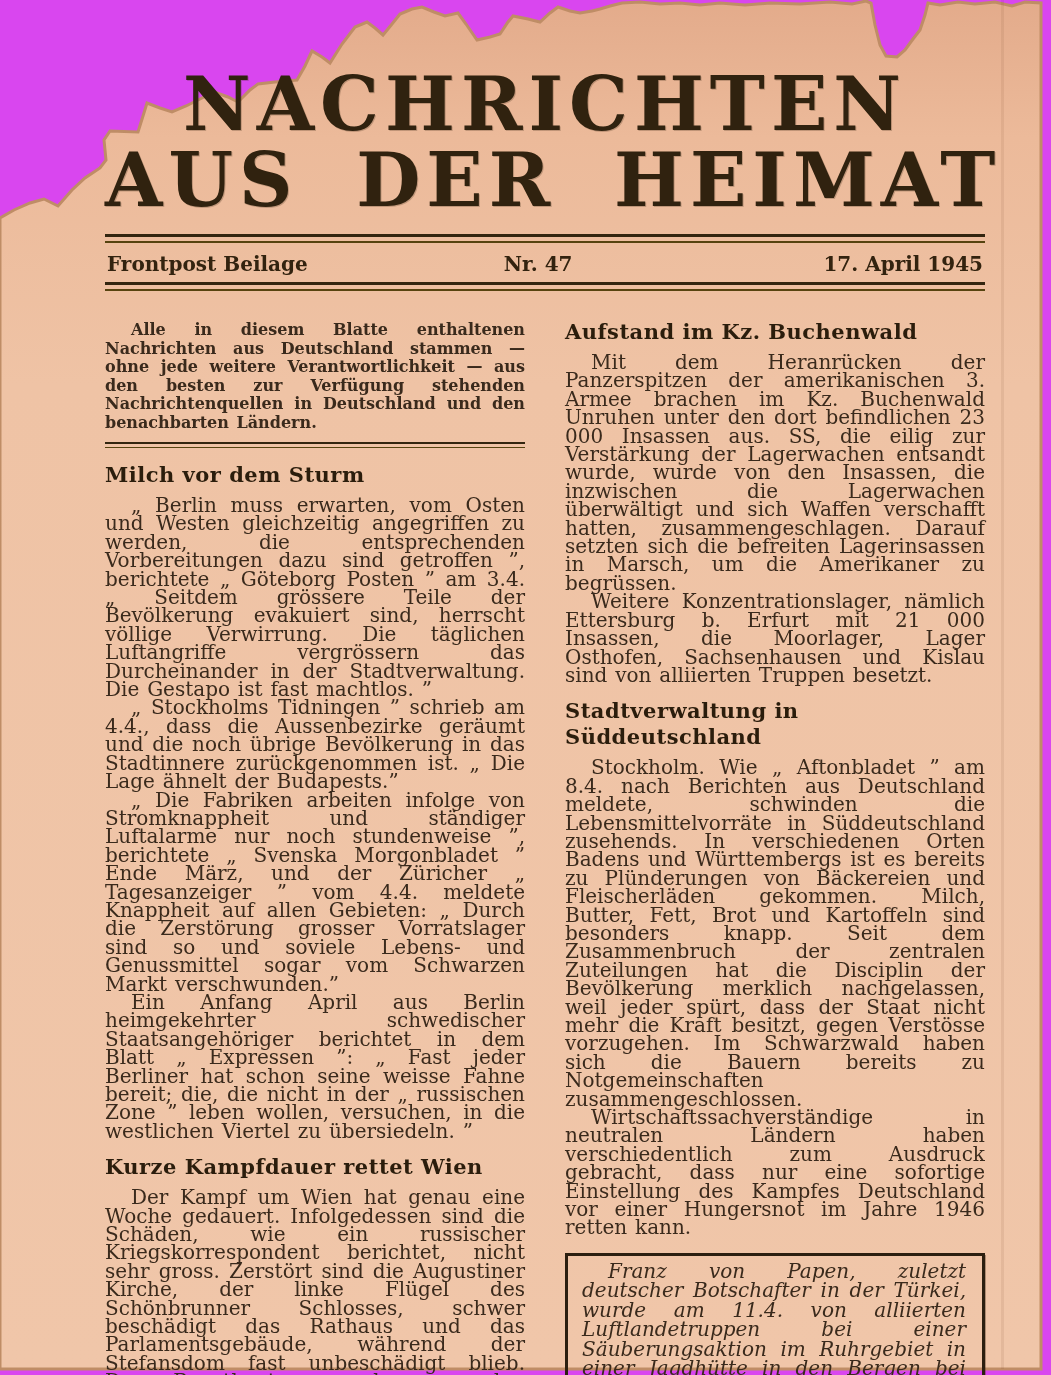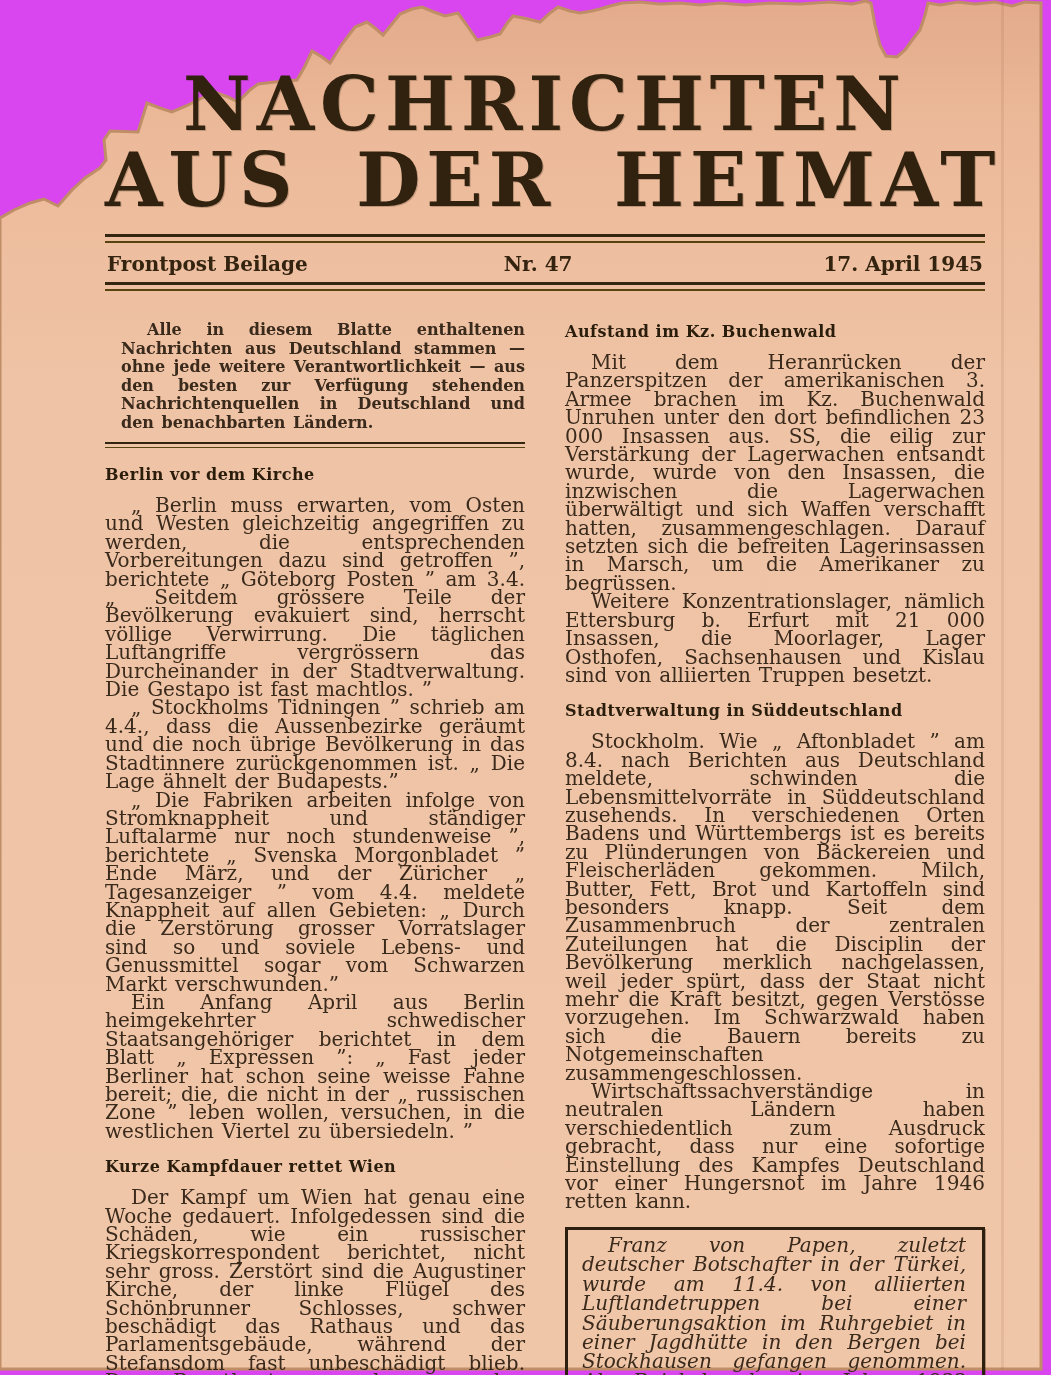--- a/index.html
+++ b/index.html
@@ -88,25 +88,25 @@
     margin-top:26px;
     align-items:flex-start;
   }
   .col{width:420px;}
   .intro{
     font-weight:bold;
     font-size:16px;
     line-height:18.5px;
     text-align:justify;
     text-indent:26px;
-    margin:4px 0 0 16px;
+    margin:4px 0 0 0;
     word-spacing:2px;
   }
   h2.headline{
-    font-size:16px;
+    font-size:21px;
     line-height:26px;
     font-weight:bold;
     color:#2b1d0c;
     margin:14px 0 8px 0;
     letter-spacing:0.5px;
   }
   .body-par{
     font-size:20px;
     line-height:18.4px;
     text-align:justify;
@@ -177,21 +177,21 @@
 
     <div class="double-rule below-date"></div>
 
     <div class="columns">
 
       <div class="col">
         <p class="intro">Alle in diesem Blatte enthaltenen Nachrichten aus Deutschland stammen — ohne jede weitere Verantwortlichkeit — aus den besten zur Verfügung stehenden Nachrichtenquellen in Deutschland und den benachbarten Ländern.</p>
         <div class="thin-double-rule"></div>
 
         <section>
-          <h2 class="headline">Berlin vor dem Kirche</h2>
+          <h2 class="headline">Milch vor dem Sturm</h2>
           <p class="body-par">„ Berlin muss erwarten, vom Osten und Westen gleichzeitig angegriffen zu werden, die entsprechenden Vorbereitungen dazu sind getroffen ”, berichtete „ Göteborg Posten ” am 3.4. „ Seitdem grössere Teile der Bevölkerung evakuiert sind, herrscht völlige Verwirrung. Die täglichen Luftangriffe vergrössern das Durcheinander in der Stadtverwaltung. Die Gestapo ist fast machtlos. ”</p>
           <p class="body-par">„ Stockholms Tidningen ” schrieb am 4.4., dass die Aussenbezirke geräumt und die noch übrige Bevölkerung in das Stadtinnere zurückgenommen ist. „ Die Lage ähnelt der Budapests.”</p>
           <p class="body-par">„ Die Fabriken arbeiten infolge von Stromknappheit und ständiger Luftalarme nur noch stundenweise ”, berichtete „ Svenska Morgonbladet ” Ende März, und der Züricher „ Tagesanzeiger ” vom 4.4. meldete Knappheit auf allen Gebieten: „ Durch die Zerstörung grosser Vorratslager sind so und soviele Lebens- und Genussmittel sogar vom Schwarzen Markt verschwunden.”</p>
           <p class="body-par">Ein Anfang April aus Berlin heimgekehrter schwedischer Staatsangehöriger berichtet in dem Blatt „ Expressen ”: „ Fast jeder Berliner hat schon seine weisse Fahne bereit; die, die nicht in der „ russischen Zone ” leben wollen, versuchen, in die westlichen Viertel zu übersiedeln. ”</p>
         </section>
 
         <section>
           <h2 class="headline">Kurze Kampfdauer rettet Wien</h2>
           <p class="body-par">Der Kampf um Wien hat genau eine Woche gedauert. Infolgedessen sind die Schäden, wie ein russischer Kriegskorrespondent berichtet, nicht sehr gross. Zerstört sind die Augustiner Kirche, der linke Flügel des Schönbrunner Schlosses, schwer beschädigt das Rathaus und das Parlamentsgebäude, während der Stefansdom fast unbeschädigt blieb. Das Burgtheater wurde von den Deutschen angezündet, der Schaden beschränkt sich jedoch auf das Innengebäude.</p>
           <p class="body-par">Nach einer Funkmeldung aus Moskau soll der Befehlshaber der Stadt Generaloberst Dietrich von der empörten Wiener Menge gerichtet worden sein.</p>

